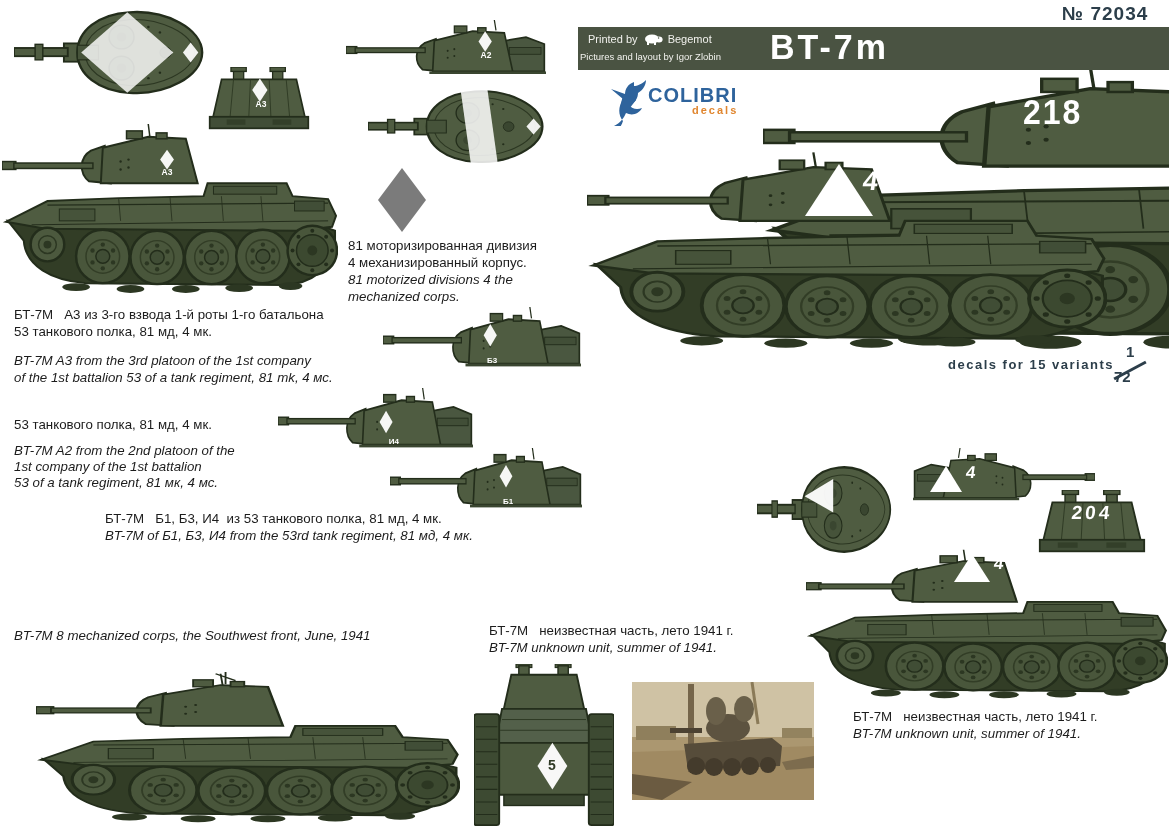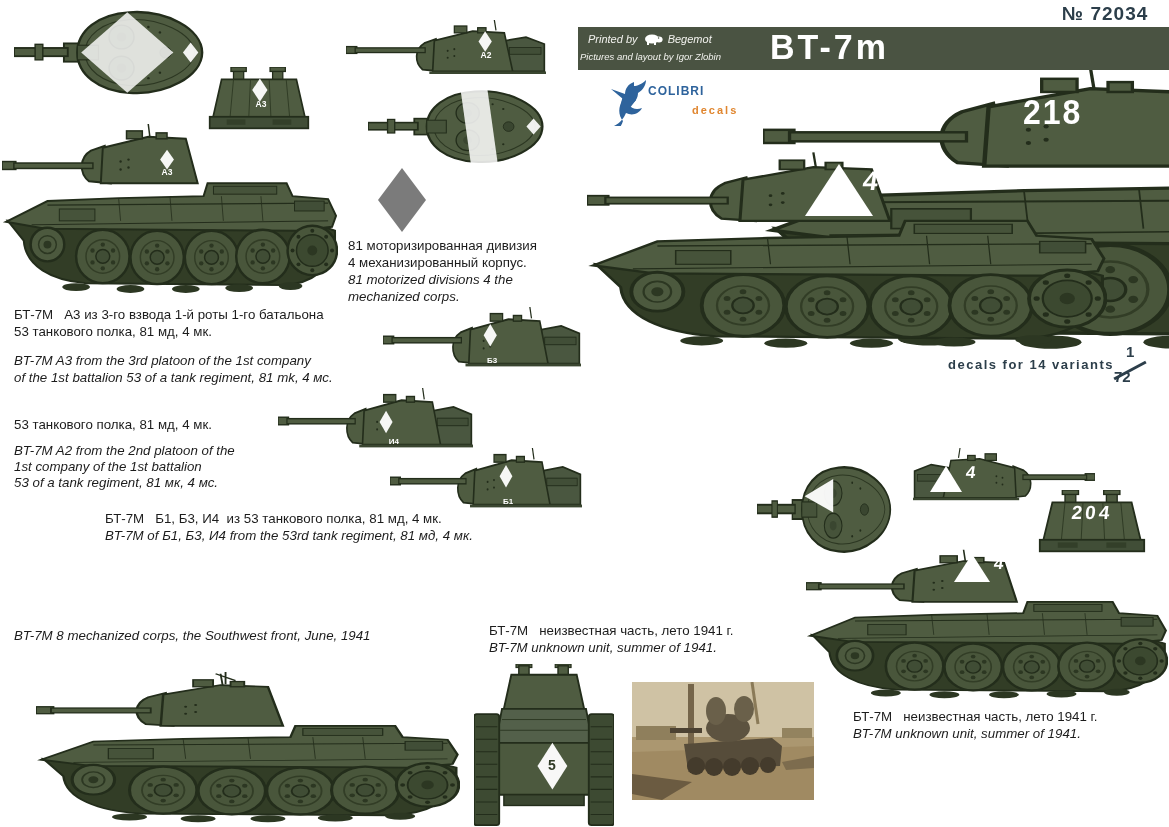--- a/index.html
+++ b/index.html
@@ -6,29 +6,29 @@
   #sheet{position:relative;width:1169px;height:827px;background:#ffffff;overflow:hidden;
          font-family:"Liberation Sans",sans-serif;}
   .abs{position:absolute;}
   .line{position:absolute;white-space:pre;font-size:13.3px;color:#1c1c1c;line-height:17px;}
   .en{font-style:italic;}
   .decal-label{position:absolute;color:#ffffff;font-weight:bold;text-align:center;}
   .stynum{position:absolute;color:#ffffff;font-weight:bold;transform:skewX(-8deg);}
   #header-bar{position:absolute;left:578px;top:27px;width:591px;height:43px;background:#4a5342;}
   #page-title{position:absolute;left:192px;top:0px;color:#fff;font-size:34px;font-weight:bold;
               letter-spacing:3px;transform:scaleY(1.05);}
-  .bar-small{position:absolute;color:#f2f2ee;font-style:italic;}
+  .bar-small{position:absolute;color:#f2f2ee;}
   #catalog-number{position:absolute;left:1062px;top:3px;color:#2c3e4a;font-size:19px;
                   font-weight:bold;letter-spacing:1px;text-align:right;}
   #scale-note{position:absolute;left:948px;top:357px;color:#2c3e4a;font-size:13px;
               font-weight:bold;letter-spacing:1.5px;}
   .frac{position:absolute;color:#2c3e4a;font-weight:bold;font-size:15px;}
   #frac-line{position:absolute;left:1112px;top:369px;width:36px;height:3px;background:#2c3e4a;
              transform:rotate(-28deg);}
-  #logo-brand{position:absolute;left:648px;top:84px;color:#2e639c;font-size:12px;
+  #logo-brand{position:absolute;left:648px;top:84px;color:#2e639c;font-size:20px;
               font-weight:bold;letter-spacing:1px;}
   #logo-sub{position:absolute;left:692px;top:104px;color:#e0862f;font-size:11px;
             font-weight:bold;letter-spacing:2px;}
 </style>
 </head>
 <body>
 
 <div id="sheet">
 
   <svg width="0" height="0" style="position:absolute" aria-hidden="true">
@@ -272,21 +272,21 @@
     <span class="stynum" style="left:212px;top:100px;font-size:27px;">2</span>
     <svg class="abs" style="left:12px;top:80px" width="520" height="200" viewBox="0 0 340 175" preserveAspectRatio="none">
       <use href="#tank-side"></use>
     </svg>
     <svg class="abs" style="left:228px;top:92px" width="72" height="56" viewBox="0 0 72 56">
       <polygon points="36,2 70,54 2,54" fill="#ffffff"></polygon>
     </svg>
     <span class="stynum" style="left:288px;top:96px;font-size:27px;">4</span>
   </div>
 
-  <div id="scale-note">decals for 14 variants</div>
+  <div id="scale-note">decals for 15 variants</div>
   <div class="frac" style="left:1126px;top:343px">1</div>
   <div id="frac-line"></div>
   <div class="frac" style="left:1114px;top:368px">72</div>
 
   <div class="line en" style="left:14px;top:627px">BT-7M 8 mechanized corps, the Southwest front, June, 1941</div>
 
   <svg class="abs" style="left:36px;top:672px" width="424" height="152" viewBox="0 0 340 175" preserveAspectRatio="none">
     <use href="#tank-side"></use>
     <path d="M144,2 L160,10 M152,0 L152,14" stroke="#232d1b" stroke-width="1.5"></path>
   </svg>

